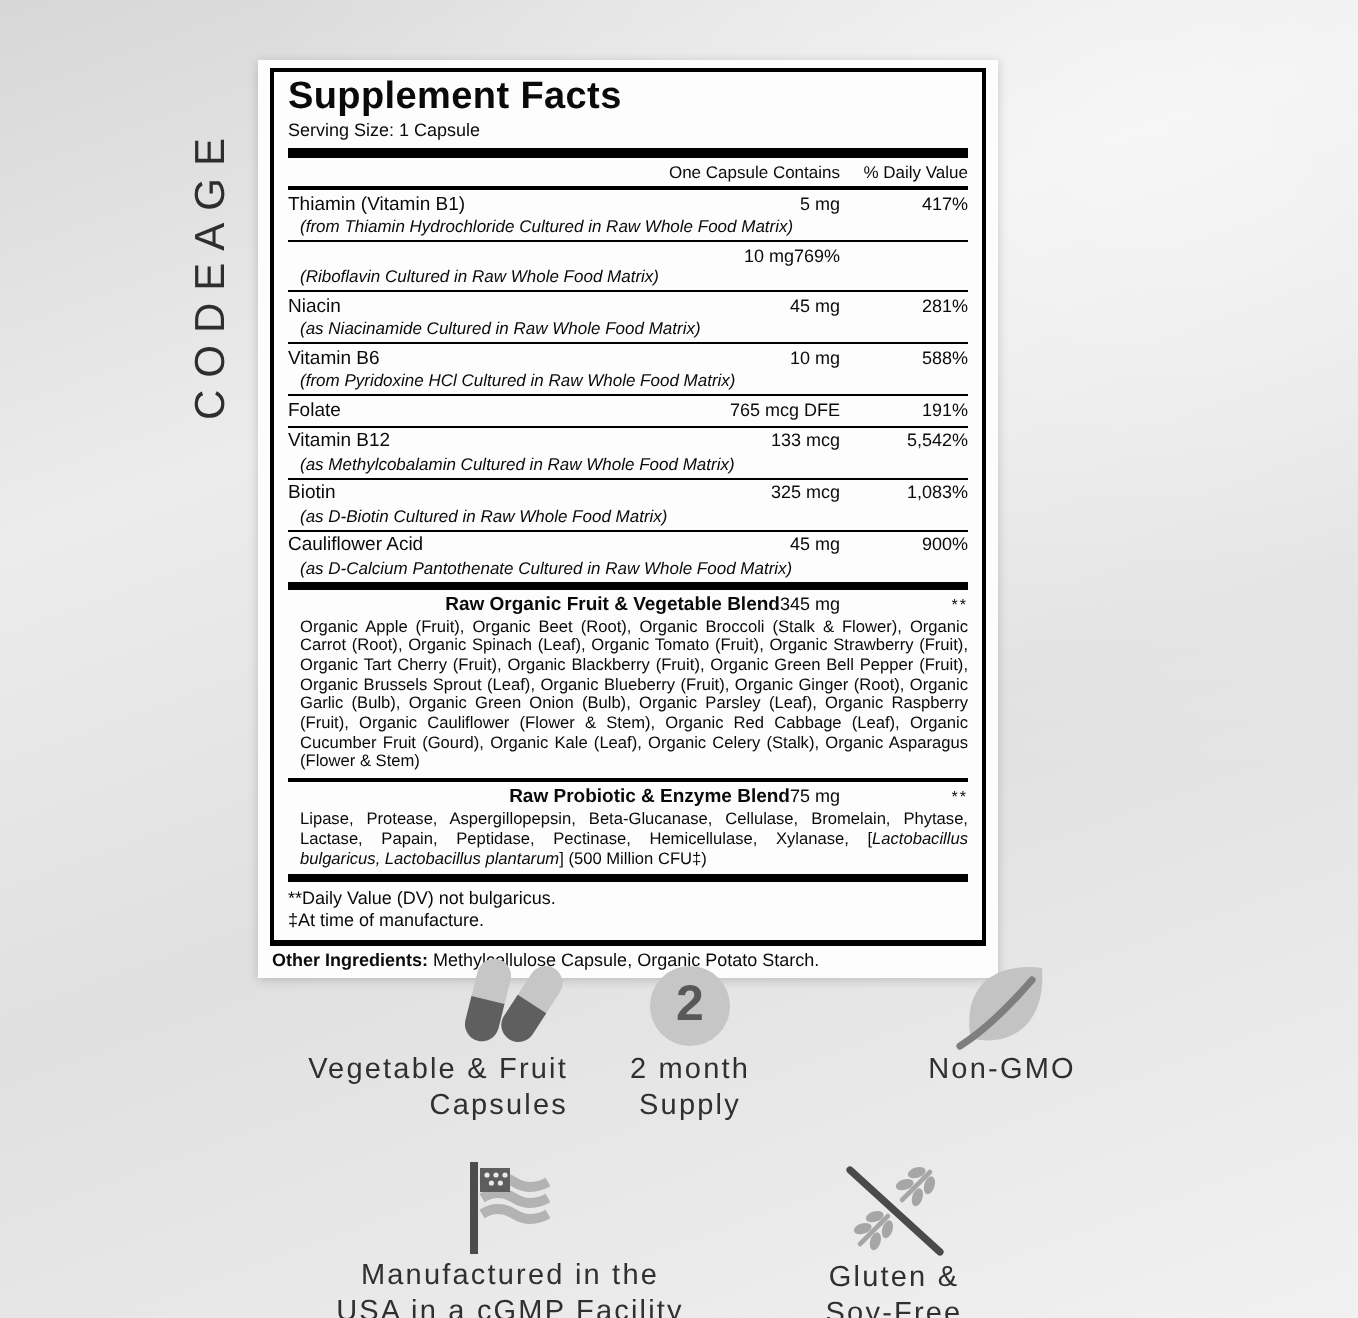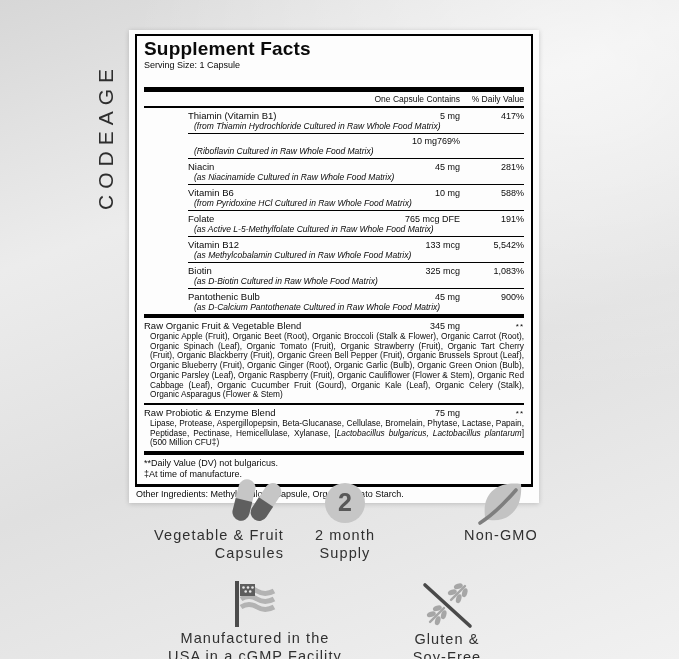--- a/index.html
+++ b/index.html
@@ -10,42 +10,42 @@
       radial-gradient(120% 90% at 85% 10%, rgba(255,255,255,.55) 0%, rgba(255,255,255,0) 55%),
       linear-gradient(160deg,#d7d7d7 0%,#ececec 30%,#e0e0e0 58%,#f1f1f1 100%);
   }
   .brand-vertical{
     position:absolute;left:94px;top:28px;height:182px;width:28px;
     writing-mode:vertical-rl;transform:rotate(180deg);
     font-size:21px;letter-spacing:6px;color:#2e2e2e;font-weight:400;
   }
   
   .sheet{
-    position:absolute;left:129px;top:30px;width:410px;
+    position:absolute;left:129px;top:30px;width:370px;
     background:#fdfdfd;box-shadow:0 1px 5px rgba(0,0,0,.18);
     padding:4px 6px 3px 6px;box-sizing:border-box;color:#0a0a0a;
   }
   .facts-box{border:2px solid #000;border-bottom-width:3px;padding:0 7px 3px 7px;}
   .facts-title{font-size:19px;font-weight:bold;letter-spacing:.2px;padding-top:2px;line-height:21px;}
-  .serving{font-size:9px;line-height:11px;margin:1px 0 16px 0;}
+  .serving{font-size:9px;line-height:11px;margin:1px 0 3px 0;}
   .bar{background:#000;}
   .bar-thick{height:5px;}
   .bar-med{height:2px;}
   .bar-thick2{height:4px;}
   .cols-header{display:grid;grid-template-columns:1fr auto 64px;font-size:8.5px;line-height:10px;padding:2px 0;}
   .cols-header .col-amt{text-align:right;}
   .cols-header .col-dv{text-align:right;}
-  .nrow{padding:1.5px 0 2px 0;border-top:1px solid #000;margin-left:44px;}
+  .nrow{padding:1.5px 0 2px 0;border-top:1px solid #000;}
   .nrow.first{border-top:none;}
   .nrow-main{display:grid;grid-template-columns:1fr auto 64px;align-items:baseline;}
   .n-name{font-size:9.5px;line-height:11px;}
   .n-amt{font-size:9px;text-align:right;white-space:nowrap;}
   .n-dv{font-size:9px;text-align:right;}
   .n-detail{font-size:8.5px;line-height:10px;padding-left:6px;margin-top:.5px;font-style:italic;}
-  .bold{font-weight:normal;}
+  .bold{font-weight:bold;text-align:right;}
   .blend{padding:2px 0 3px 0;}
   .blend-para{font-size:8.3px;line-height:9.7px;padding-left:6px;text-align:justify;margin-top:1px;}
   .sup{font-size:8px;vertical-align:top;letter-spacing:1px;}
   .it{font-style:italic;margin-top:24px;}
   .footnotes{font-size:9px;line-height:11px;padding:2.5px 0 1px 0;}
   .other-ing{font-size:9px;line-height:11px;padding:2.5px 1px 0 1px;}
   
   .badge{position:absolute;display:flex;flex-direction:column;align-items:center;text-align:center;color:#303030;}
   .badge-label{font-size:14.5px;line-height:17.5px;letter-spacing:1.1px;}
   .badge-capsules{left:84px;top:477px;width:200px;align-items:flex-end;}
@@ -107,41 +107,40 @@
         <span class="n-dv">588%</span>
       </div>
       <div class="n-detail">(from Pyridoxine HCl Cultured in Raw Whole Food Matrix)</div>
     </div>
     <div class="nrow">
       <div class="nrow-main">
         <span class="n-name">Folate</span>
         <span class="n-amt">765 mcg DFE</span>
         <span class="n-dv">191%</span>
       </div>
-      <div class="n-detail">(as Active L-5-Methylfolate Cultured in Raw Whole Food Matrix)</div>
     </div>
     <div class="nrow">
       <div class="nrow-main">
         <span class="n-name">Vitamin B12</span>
         <span class="n-amt">133 mcg</span>
         <span class="n-dv">5,542%</span>
       </div>
       <div class="n-detail">(as Methylcobalamin Cultured in Raw Whole Food Matrix)</div>
     </div>
     <div class="nrow">
       <div class="nrow-main">
         <span class="n-name">Biotin</span>
         <span class="n-amt">325 mcg</span>
         <span class="n-dv">1,083%</span>
       </div>
       <div class="n-detail">(as D-Biotin Cultured in Raw Whole Food Matrix)</div>
     </div>
     <div class="nrow">
       <div class="nrow-main">
-        <span class="n-name">Pantothenic Bulb</span>
+        <span class="n-name">Cauliflower Acid</span>
         <span class="n-amt">45 mg</span>
         <span class="n-dv">900%</span>
       </div>
       <div class="n-detail">(as D-Calcium Pantothenate Cultured in Raw Whole Food Matrix)</div>
     </div>
 
     <div class="bar bar-thick2"></div>
 
     <div class="blend">
       <div class="nrow-main">

